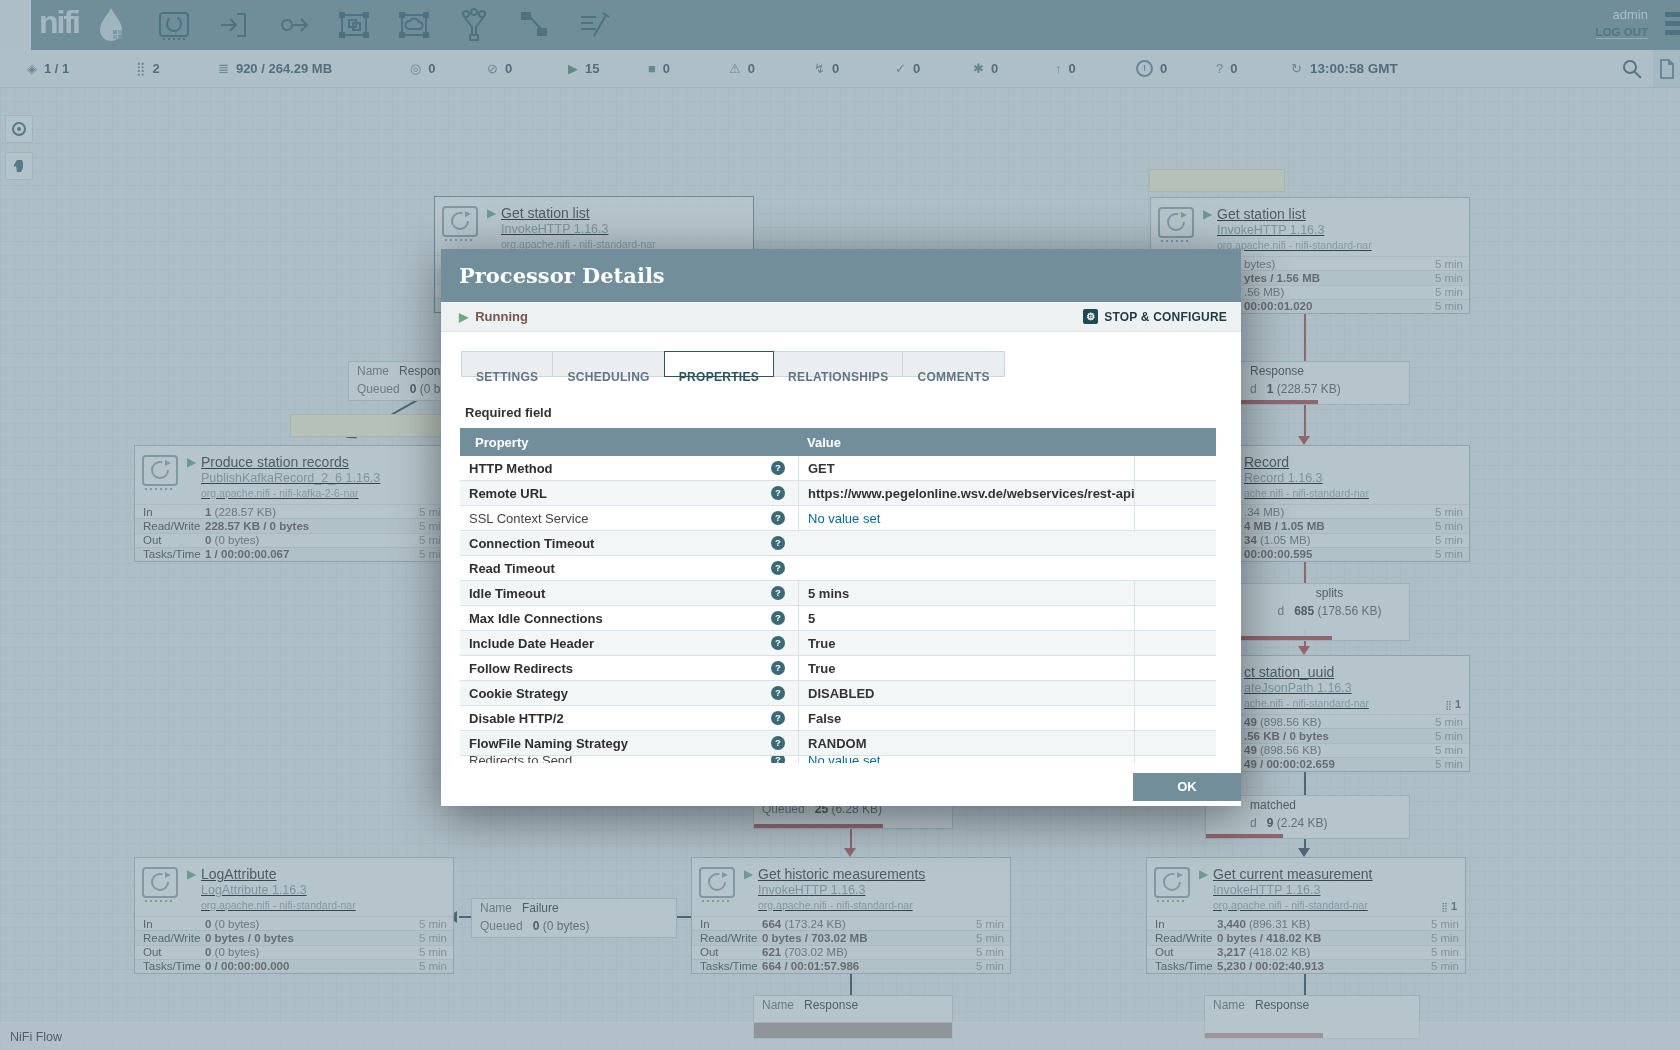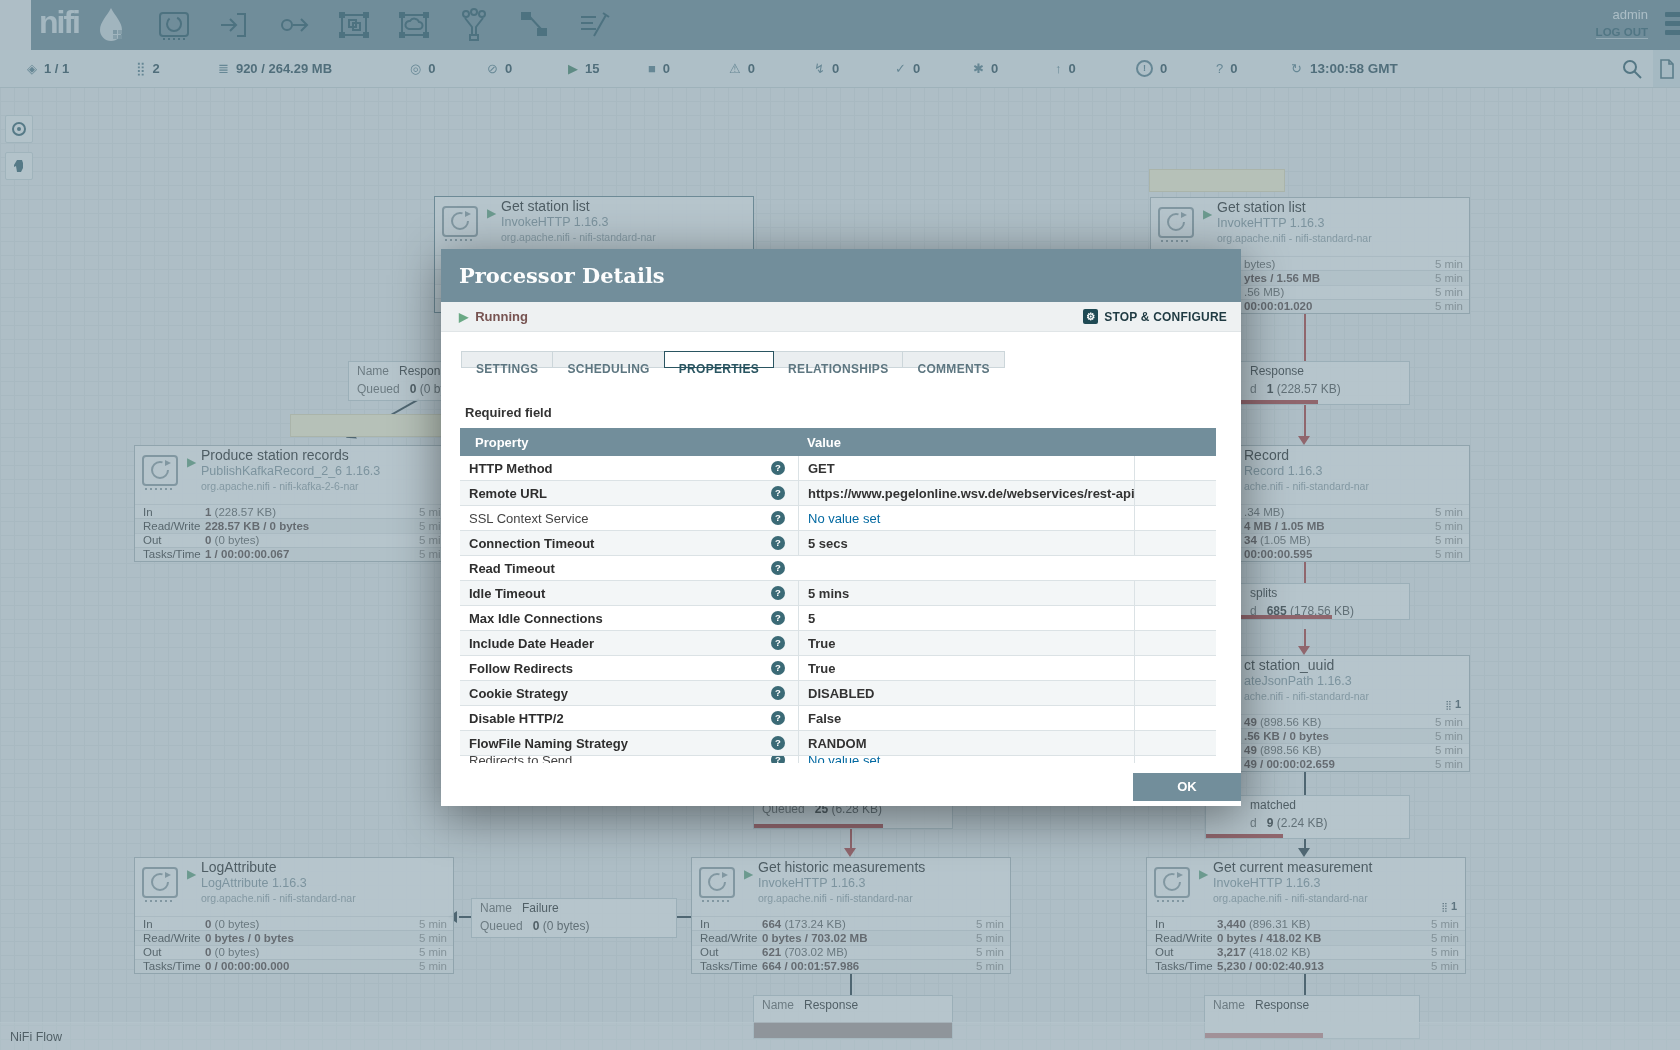--- a/index.html
+++ b/index.html
@@ -48,21 +48,21 @@
   .pal svg .f{fill:#3f6874;stroke:none;}
 
   .ylabel{position:absolute;background:#fff7d7;border:1px solid #e6ddba;box-sizing:border-box;font-size:12px;font-weight:bold;color:#4a4a40;padding:2px 8px;white-space:nowrap;}
 
   .proc{position:absolute;width:320px;height:117px;background:rgba(254,254,254,.96);border:1px solid #b2bcc0;box-sizing:border-box;}
   .p-head{height:58px;position:relative;}
   .p-icon{position:absolute;left:5px;top:6px;}
   .p-icon svg{stroke:#95a3a9;fill:none;stroke-width:2;}
   .p-icon svg .f{fill:#95a3a9;stroke:none;}
   .p-run{position:absolute;left:52px;top:9px;color:#6aa985;font-size:12px;}
-  .p-titles{position:absolute;left:66px;top:1px;right:4px;white-space:nowrap;overflow:hidden;}
+  .p-titles{position:absolute;left:66px;top:8px;right:4px;white-space:nowrap;overflow:hidden;text-decoration:underline;}
   .p-title{font-size:14px;color:#2e2e2e;}
   .p-type{font-size:12.5px;color:#8a9ba3;margin-top:1px;}
   .p-bundle{font-size:10.5px;color:#98a5ab;margin-top:2px;}
   .p-threads{position:absolute;right:8px;top:42px;font-size:11px;color:#4e5e66;}
   .p-threads .thi{font-size:9px;margin-right:3px;}
   .p-stats{position:absolute;left:0;right:0;top:58px;bottom:0;display:flex;flex-direction:column;}
   .p-row{flex:1;display:flex;align-items:center;font-size:11.5px;border-top:1px solid rgba(120,140,150,.18);}
   .p-row:nth-child(even){background:rgba(70,95,105,.05);}
   .p-l{width:62px;padding-left:8px;color:#404040;flex-shrink:0;}
   .p-v{flex:1;color:#666;white-space:nowrap;overflow:hidden;}
@@ -95,21 +95,21 @@
   #p-get-station-list-live{left:1150px;top:110px;}
   #p-record{left:1150px;top:358px;}
   #p-extract-station-uuid{left:1150px;top:568px;}
   #p-produce-station-records{left:134px;top:358px;}
   #p-log-attribute{left:134px;top:770px;}
   #p-get-historic-measurements{left:691px;top:770px;}
   #p-get-current-measurement{left:1146px;top:770px;}
 
   #c-response-left{left:348px;top:274px;width:210px;height:40px;}
   #c-response-live{left:1205px;top:274px;width:205px;height:44px;}
-  #c-splits{left:1205px;top:496px;width:205px;height:37px;}
+  #c-splits{left:1205px;top:496px;width:205px;height:58px;text-align:center;}
   #c-matched{left:1205px;top:708px;width:205px;height:44px;}
   #c-failure{left:471px;top:811px;width:206px;height:40px;}
   #c-queued-25{left:753px;top:694px;width:200px;height:48px;}
   #c-response-bottom-center{left:753px;top:908px;width:200px;height:44px;}
   #c-response-bottom-right{left:1204px;top:908px;width:216px;height:44px;}
 
   .vline{position:absolute;width:2px;}
   .hline{position:absolute;height:2px;}
   .red{background:#b24040;}
   .dark{background:#30414a;}
@@ -126,21 +126,21 @@
   .glass{position:absolute;left:0;top:0;width:1680px;height:1050px;background:rgba(110,140,154,.5);z-index:40;}
   .modal{position:absolute;left:441px;top:249px;width:800px;height:557px;background:#fff;z-index:50;box-shadow:0 10px 45px rgba(0,0,0,.45);}
   .m-header{height:53px;background:#728e9b;line-height:53px;padding-left:18px;}
   .m-title{font-family:"DejaVu Serif",serif;font-weight:bold;font-size:21px;color:#fcfdfd;}
   .m-status{height:29px;background:#eef1f2;border-bottom:1px solid #e0e5e7;display:flex;align-items:center;justify-content:space-between;padding:0 14px 0 18px;}
   .m-run{display:flex;align-items:center;gap:7px;font-size:13px;font-weight:bold;color:#775351;}
   .m-run .play{color:#6aa985;font-size:12px;}
   .m-action{display:flex;align-items:center;gap:6px;font-size:12px;font-weight:bold;color:#1f3a42;letter-spacing:.2px;}
   .m-action .gearbox{width:15px;height:15px;background:#1f4a54;border-radius:2px;color:#fff;font-size:10px;line-height:15px;text-align:center;}
   .m-tabs{position:absolute;left:20px;top:102px;display:flex;}
-  .tab{height:17px;line-height:27px;padding:4px 14px;border:1px solid #ccd6da;background:#eaeef0;font-size:12px;font-weight:bold;color:#5d7680;box-sizing:border-box;margin-right:-1px;letter-spacing:.3px;}
+  .tab{height:17px;line-height:27px;padding:12px 14px;border:1px solid #ccd6da;background:#eaeef0;font-size:12px;font-weight:bold;color:#5d7680;box-sizing:border-box;margin-right:-1px;letter-spacing:.3px;}
   .tab.active{background:#fff;border-color:#2a5561;color:#2a5561;position:relative;z-index:2;}
   .m-required{position:absolute;left:24px;top:156px;font-size:13px;font-weight:bold;color:#333;}
   .m-table{position:absolute;left:19px;top:179px;width:756px;height:335px;overflow:hidden;}
   .t-head{height:28px;background:#728e9b;display:flex;align-items:center;color:#fff;font-size:13px;font-weight:bold;}
   .th-prop{width:338px;padding-left:15px;box-sizing:border-box;}
   .th-val{width:337px;padding-left:9px;box-sizing:border-box;}
   .t-row{height:25px;display:flex;border-bottom:1px solid #dbe2e5;background:#fff;box-sizing:border-box;}
   .t-rows .t-row:nth-child(even){background:#f3f6f7;}
   .td-prop{width:338px;display:flex;align-items:center;padding-left:9px;box-sizing:border-box;position:relative;}
   .p-name{font-size:13px;color:#2e2e2e;font-weight:bold;}
@@ -808,24 +808,20 @@
               <span class="v-text">No value set</span>
 
             </div>
             <div class="td-x"></div>
           </div>
           <div class="t-row">
             <div class="td-prop">
               <span class="p-name">Connection Timeout</span>
               <span class="help">?</span>
             </div>
-            <div class="td-val">
-              <span class="v-text">5 secs</span>
-
-            </div>
             <div class="td-x"></div>
           </div>
           <div class="t-row">
             <div class="td-prop">
               <span class="p-name">Read Timeout</span>
               <span class="help">?</span>
             </div>
             <div class="td-x"></div>
           </div>
           <div class="t-row">

